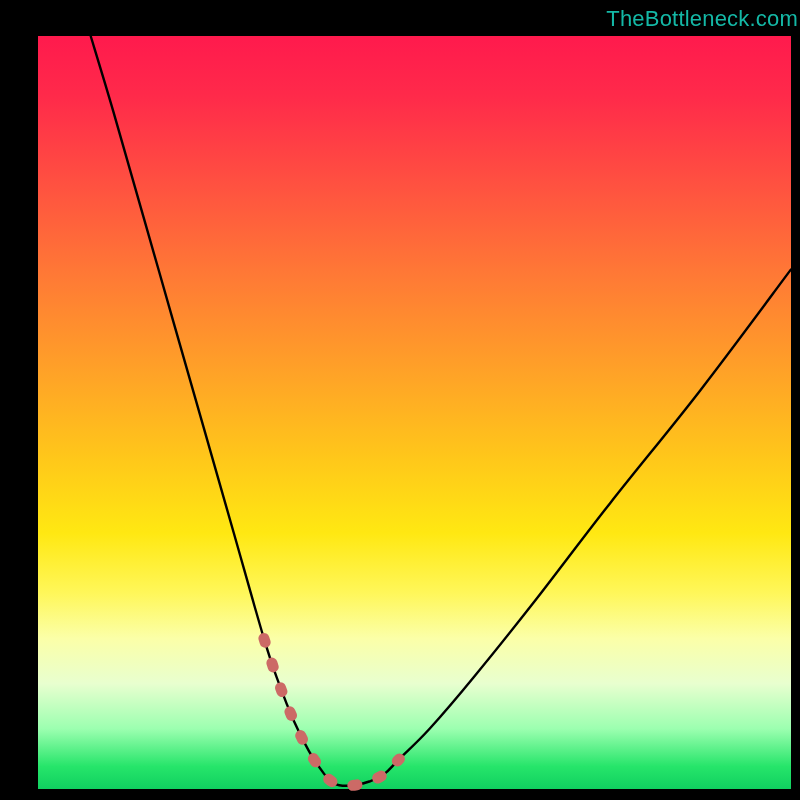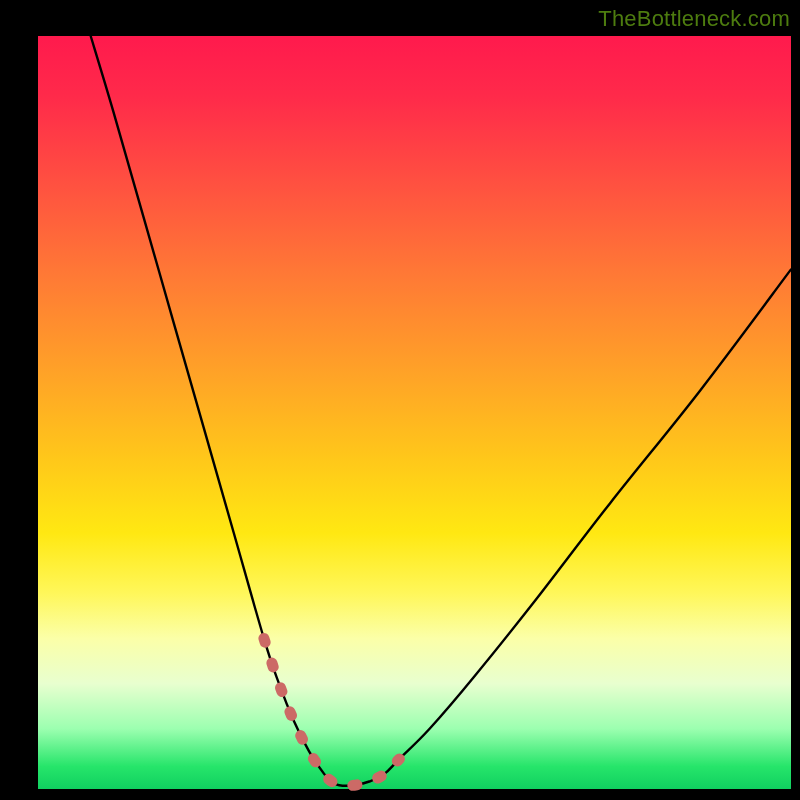--- a/index.html
+++ b/index.html
@@ -38,22 +38,22 @@
       #fbffa8 80%,
       #e8ffcf 86%,
       #9cffb0 92%,
       #26e56a 97%,
       #10d060 100%
     );
   }
   .watermark {
     position: absolute;
     top: 6px;
-    right: 10px;
-    color: #4d7c0f;
+    right: 2px;
+    color: #14b8a6;
     font-size: 22px;
     letter-spacing: 0.2px;
     font-weight: 400;
   }
   svg.curve {
     position: absolute;
     left: 0;
     top: 0;
     width: 753px;
     height: 753px;

